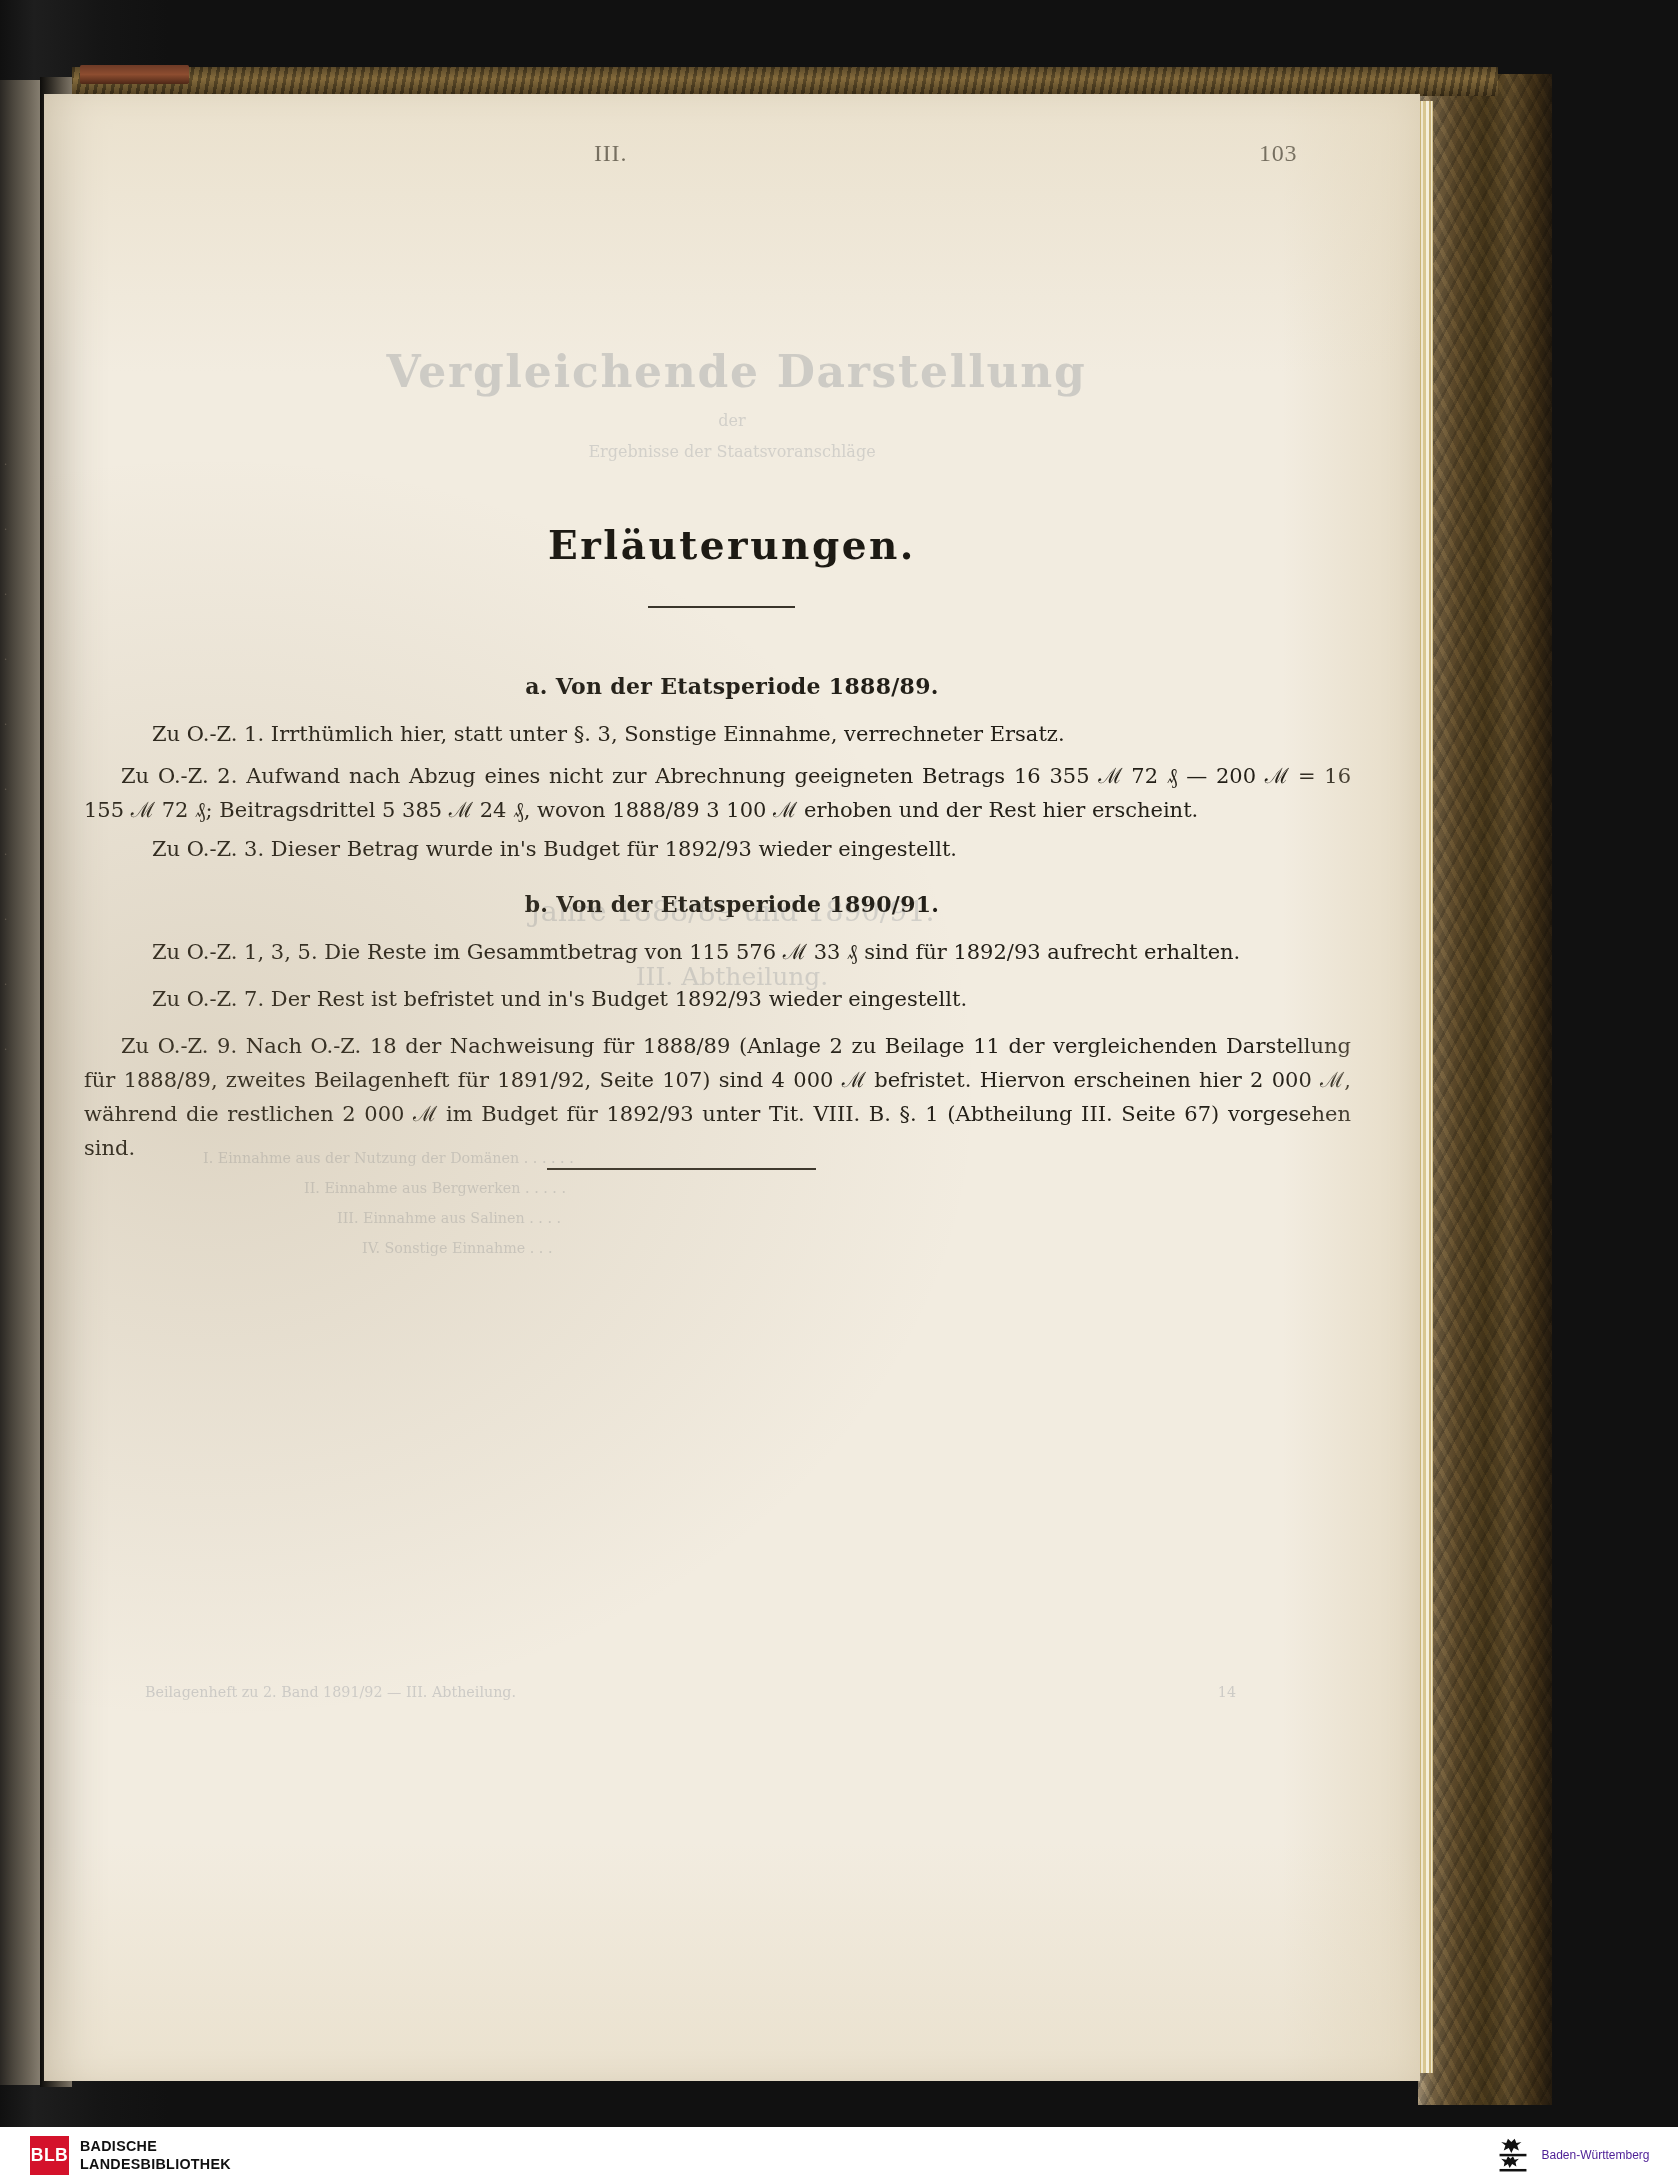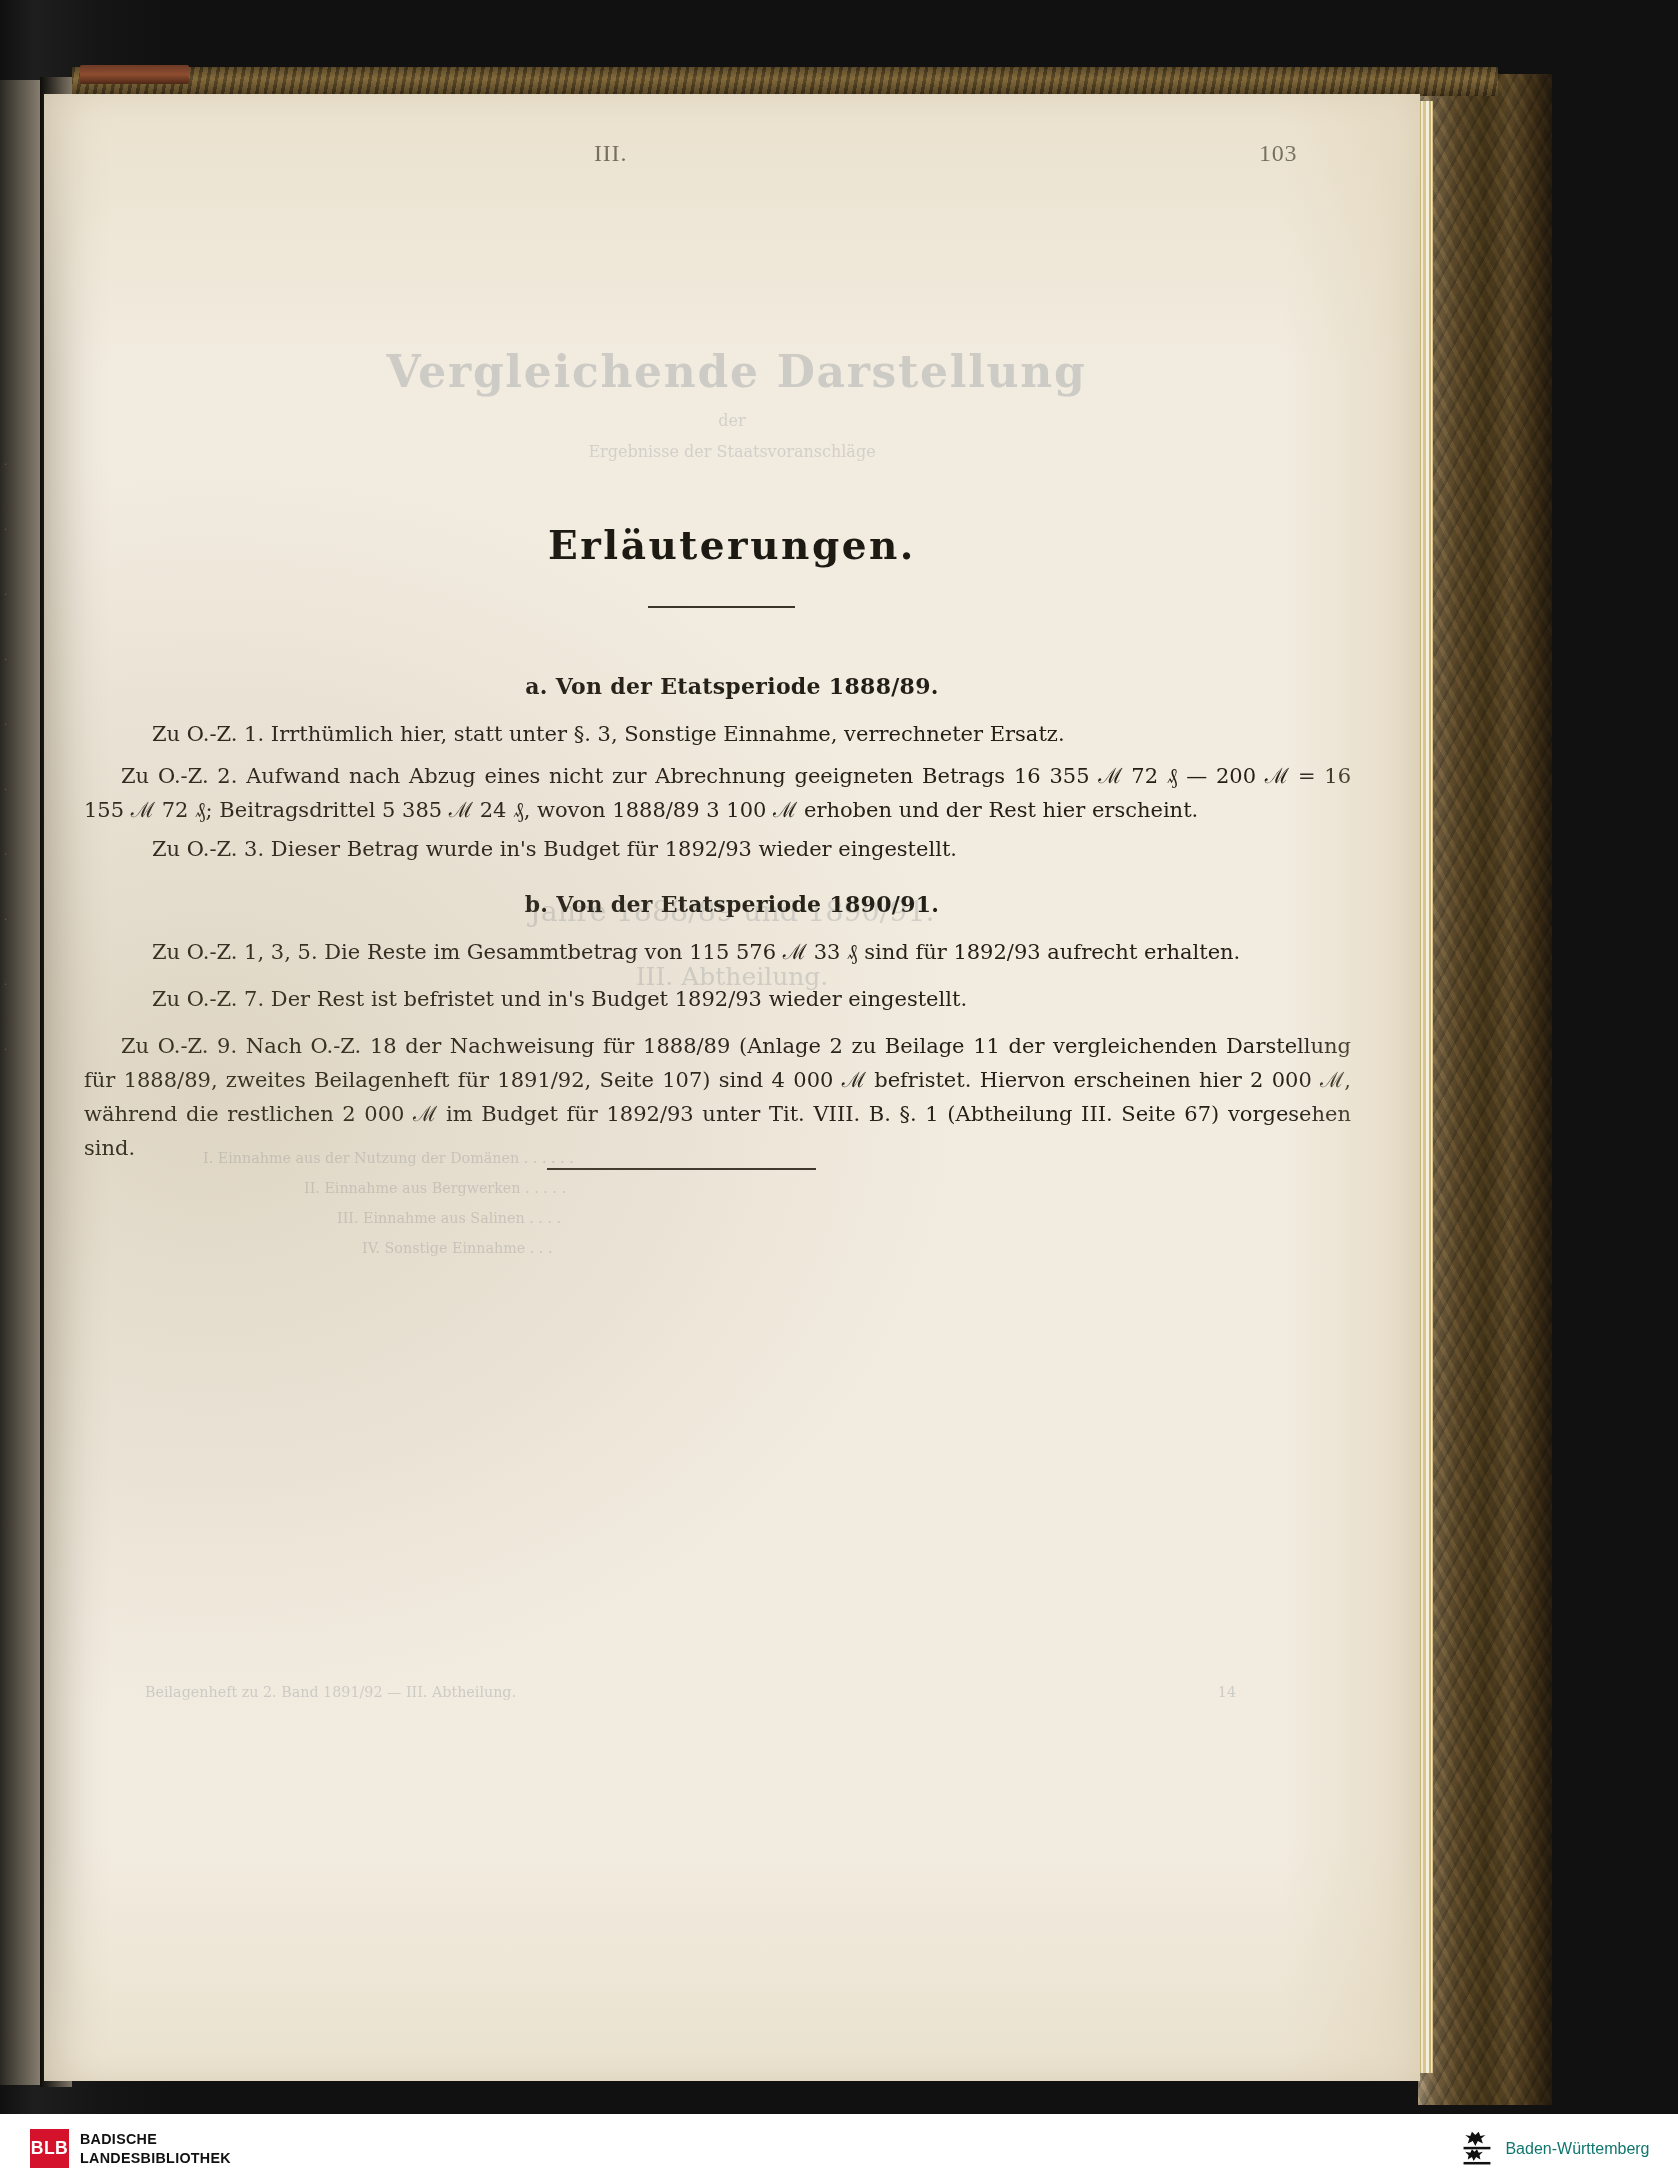--- a/index.html
+++ b/index.html
@@ -242,21 +242,21 @@
     font-size: 14.3px;
     font-family: "DejaVu Serif", serif;
     display: flex;
     justify-content: space-between;
   }
 
   
   .footer {
     position: absolute;
     left: 0; bottom: 0;
-    width: 1678px; height: 69px;
+    width: 1678px; height: 56px;
     background: #ffffff;
     display: flex;
     align-items: center;
   }
   .blb-logo {
     margin-left: 30px;
     width: 39px; height: 39px;
     background: #d4122b;
     color: #fff;
     font-family: "Liberation Sans", sans-serif;
@@ -282,22 +282,22 @@
     display: flex;
     align-items: center;
     gap: 11.7px;
   }
   .bw-crest {
     width: 34px; height: 37px;
     color: #111;
   }
   .bw-text {
     font-family: "Liberation Sans", sans-serif;
-    font-size: 16px;
-    color: #0f766e;
+    font-size: 12px;
+    color: #4c1d95;
   }
 </style>
 </head>
 <body>
 
 <div class="scan-bg">
   <div class="scan-bg-grad"></div>
 </div>
 
 <div class="left-leaf">

